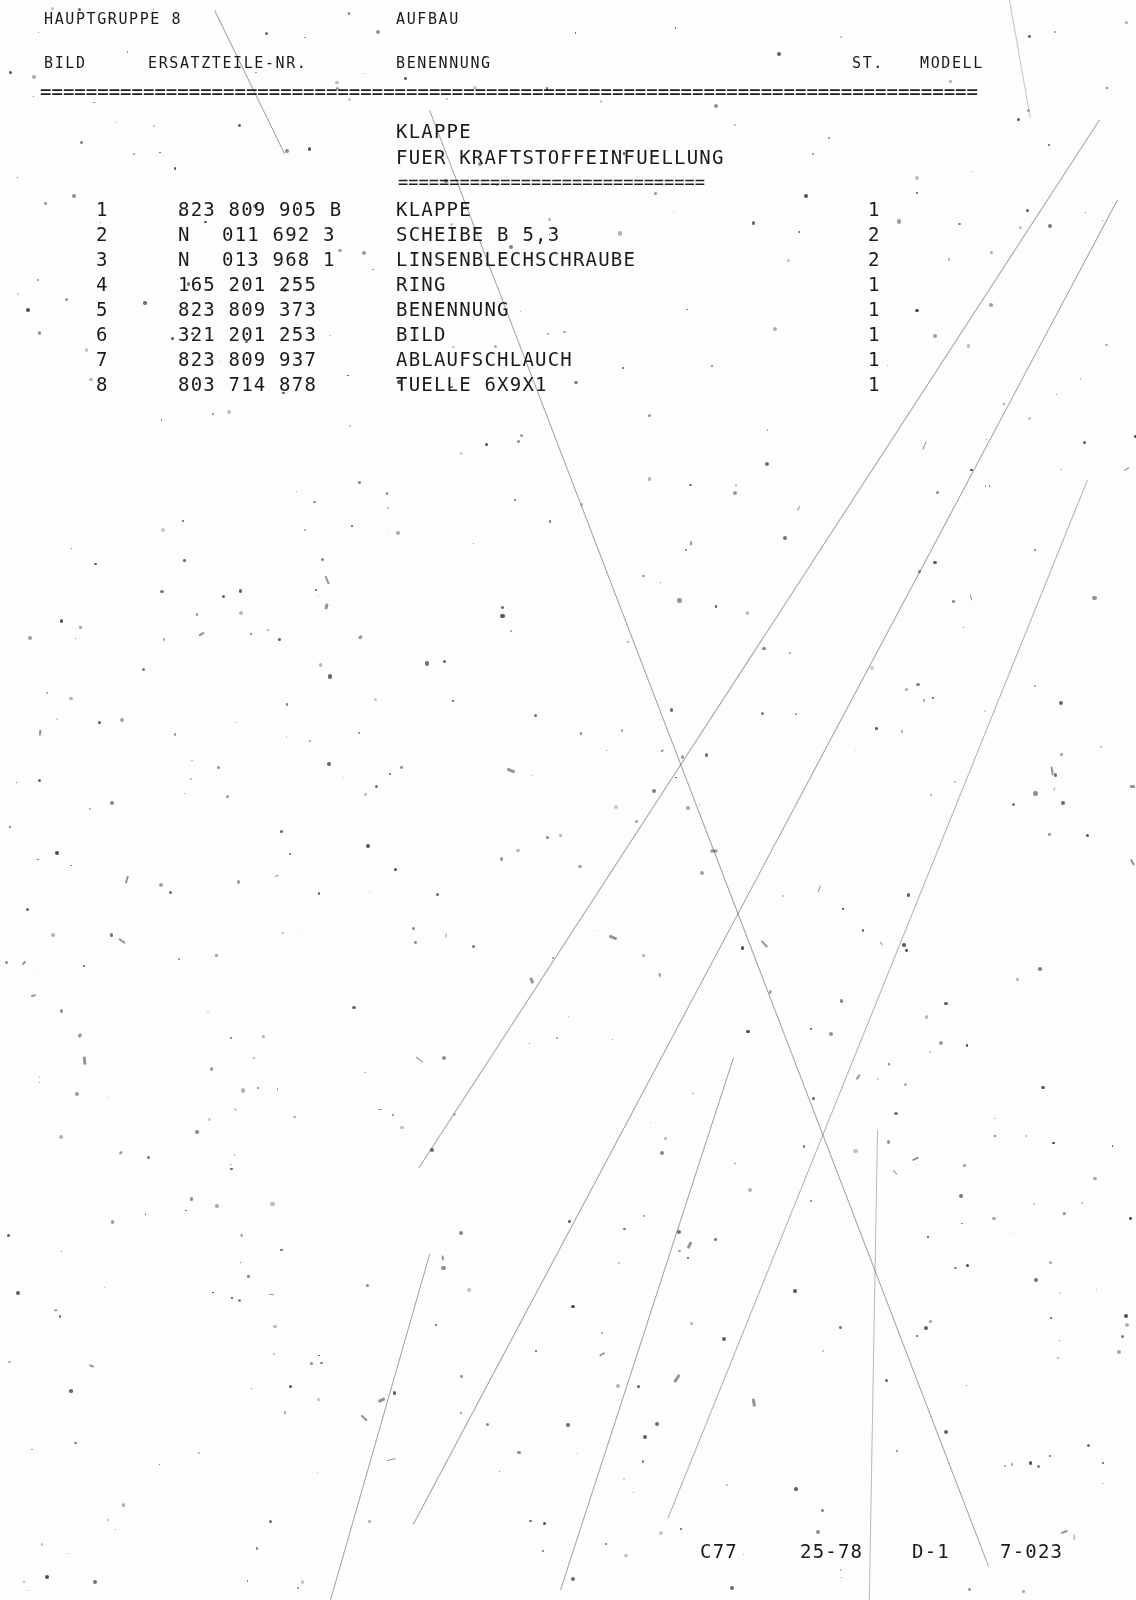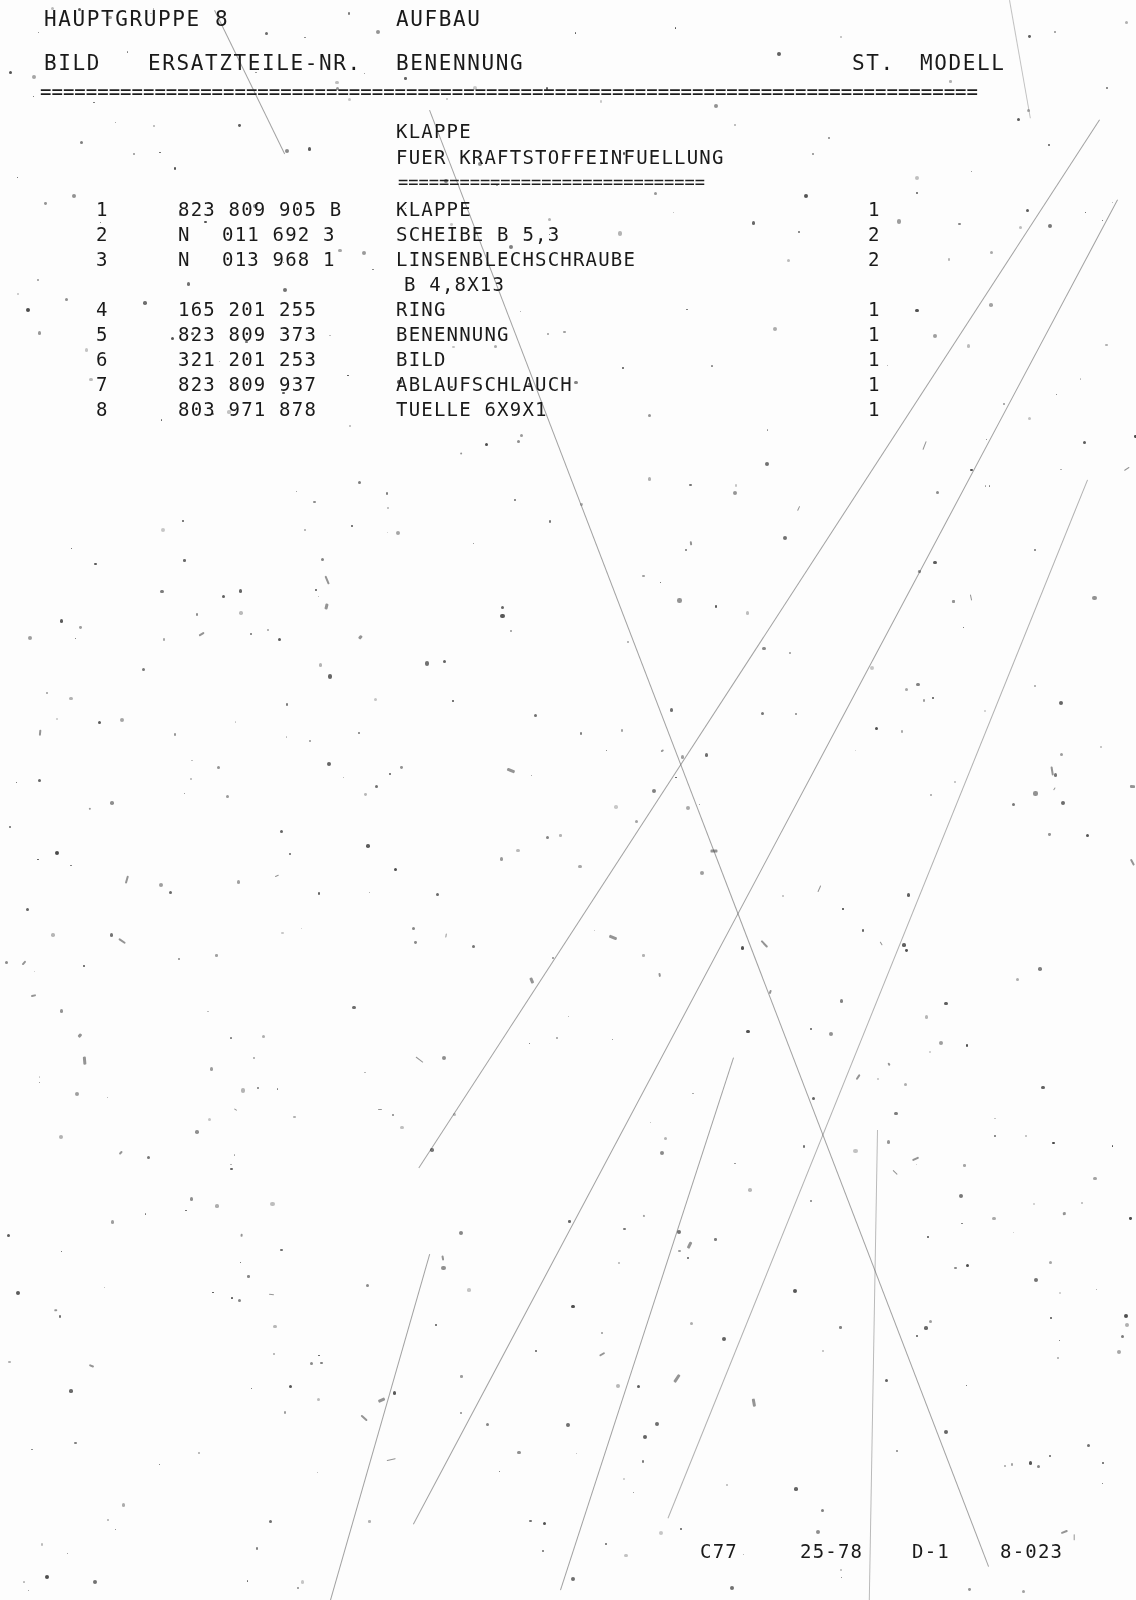--- a/index.html
+++ b/index.html
@@ -48,21 +48,21 @@
   .mono {
     position: absolute;
     white-space: pre;
     font-family: "DejaVu Sans Mono", monospace;
     letter-spacing: 1.2px;
     font-size: 19px;
     line-height: 22px;
     color: #1a1a1a;
   }
   .hdr {
-    font-size: 21px;
+    font-size: 15px;
     letter-spacing: 1.6px;
   }
   .rule {
     position: absolute;
     white-space: pre;
     font-family: "DejaVu Sans Mono", monospace;
     font-size: 19px;
     letter-spacing: 0px;
     color: #1c1c1c;
     overflow: hidden;
@@ -148,27 +148,20 @@
 
       <div class="row">
         <span class="mono c-bild">3</span>
         <span class="mono c-pref">N</span>
         <span class="mono c-nr" style="left:222px;">013 968 1</span>
         <span class="mono c-ben">LINSENBLECHSCHRAUBE</span>
         <span class="mono c-st">2</span>
         <span class="mono c-mod"></span>
       </div>
 
-      <div class="row">
-        <span class="mono c-bild"></span>
-        <span class="mono c-nr"></span>
-        <span class="mono c-ben" style="left:404px;">B 4,8X13</span>
-        <span class="mono c-st"></span>
-        <span class="mono c-mod"></span>
-      </div>
 
       <div class="row">
         <span class="mono c-bild">4</span>
         <span class="mono c-pref"></span>
         <span class="mono c-nr">165 201 255</span>
         <span class="mono c-ben">RING</span>
         <span class="mono c-st">1</span>
         <span class="mono c-mod"></span>
       </div>
 
@@ -195,33 +188,33 @@
         <span class="mono c-pref"></span>
         <span class="mono c-nr">823 809 937</span>
         <span class="mono c-ben">ABLAUFSCHLAUCH</span>
         <span class="mono c-st">1</span>
         <span class="mono c-mod"></span>
       </div>
 
       <div class="row">
         <span class="mono c-bild">8</span>
         <span class="mono c-pref"></span>
-        <span class="mono c-nr">803 971 878</span>
+        <span class="mono c-nr">803 714 878</span>
         <span class="mono c-ben">TUELLE 6X9X1</span>
         <span class="mono c-st">1</span>
         <span class="mono c-mod"></span>
       </div>
 
     </div>
 
     <div class="footer">
       <div class="mono" style="left:700px; top:1540px;">C77</div>
       <div class="mono" style="left:800px; top:1540px;">25-78</div>
       <div class="mono" style="left:912px; top:1540px;">D-1</div>
-      <div class="mono" style="left:1000px; top:1540px;">8-023</div>
+      <div class="mono" style="left:1000px; top:1540px;">7-023</div>
     </div>
   </div>
 
   <div class="speckles" id="speckles">
       <span class="sp" style="left:792.9px;top:1288.8px;width:3.9px;height:3.9px;opacity:0.79"></span>
       <span class="sp" style="left:65.0px;top:298.1px;width:3.4px;height:3.4px;opacity:0.53"></span>
       <span class="sp" style="left:436.1px;top:892.8px;width:3.0px;height:3.0px;opacity:0.70"></span>
       <span class="sp" style="left:854.6px;top:750.0px;width:1.3px;height:1.3px;opacity:0.25"></span>
       <span class="sp" style="left:935.7px;top:490.6px;width:3.1px;height:3.1px;opacity:0.54"></span>
       <span class="sp" style="left:71.0px;top:548.0px;width:1.3px;height:1.3px;opacity:0.82"></span>

